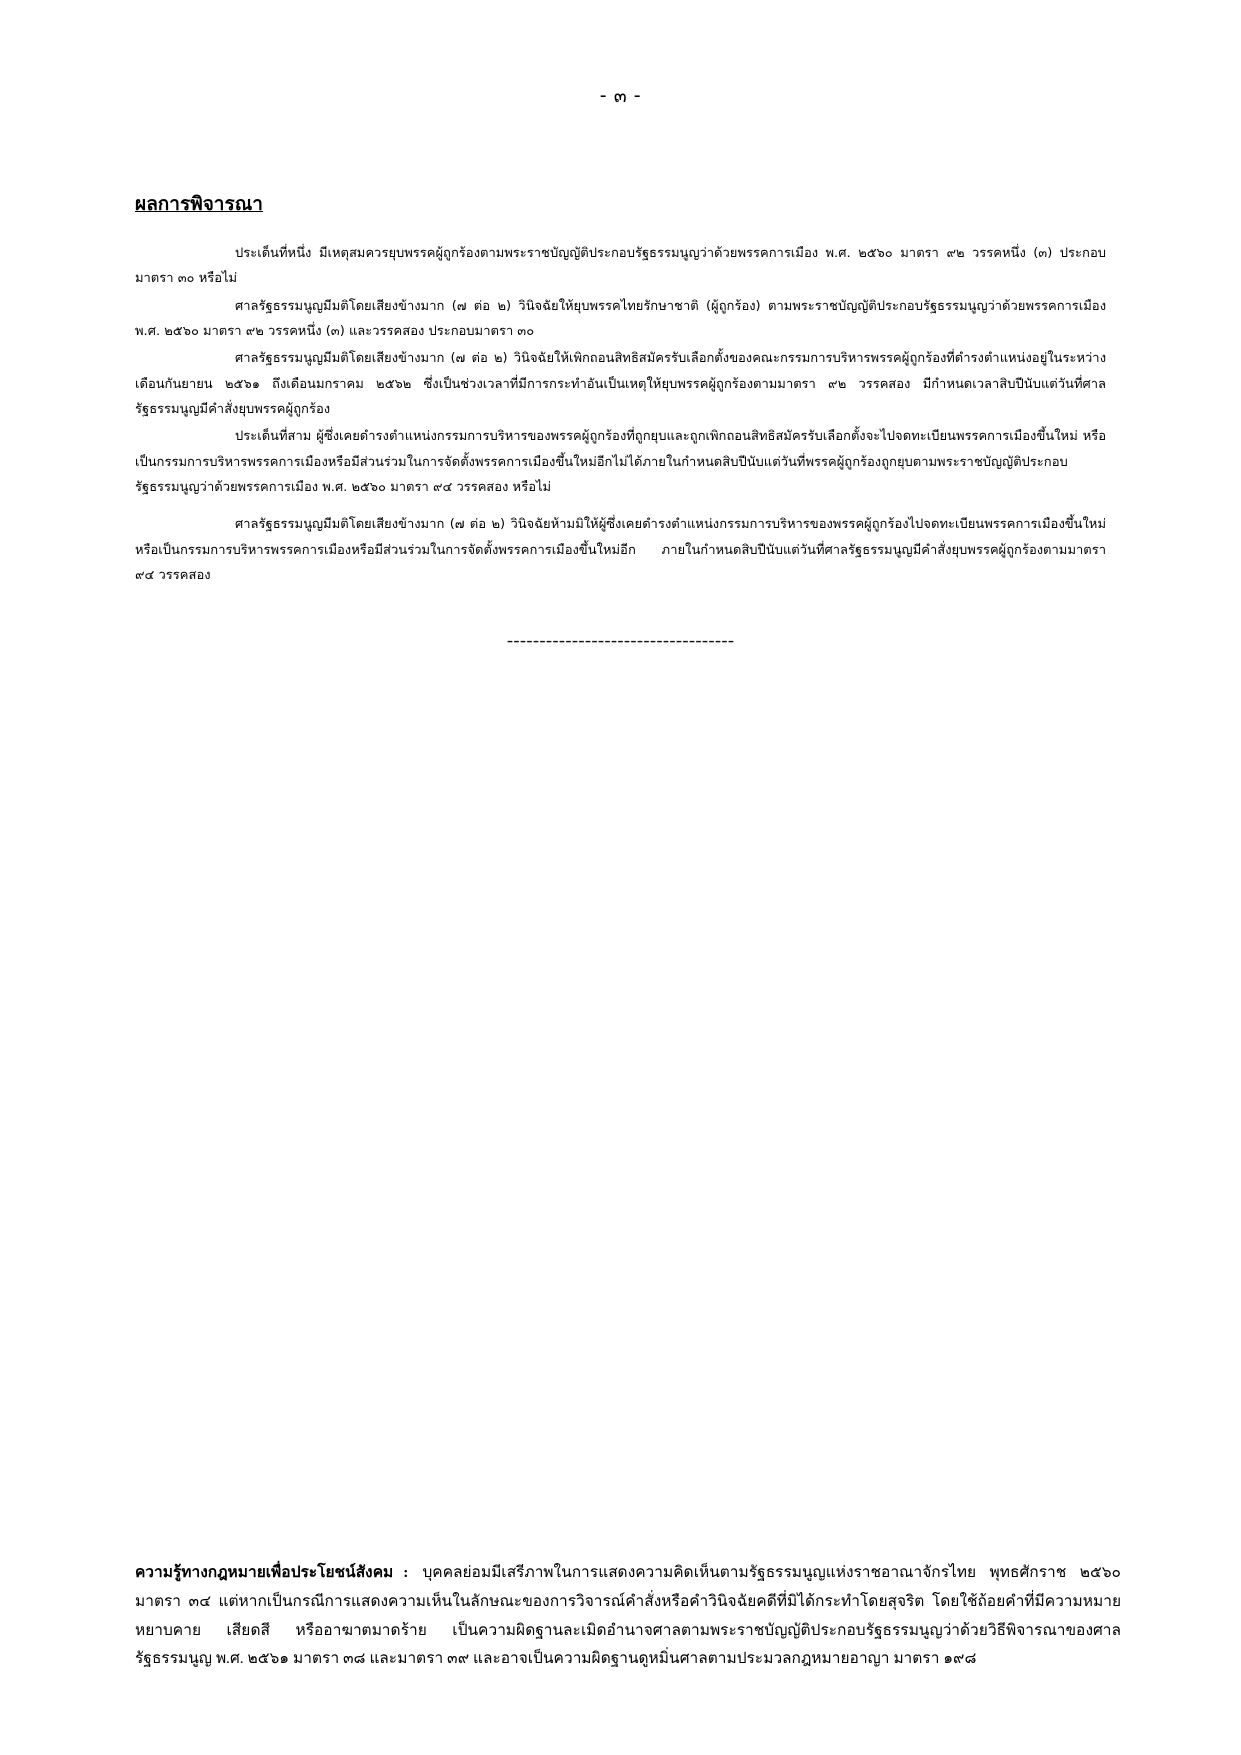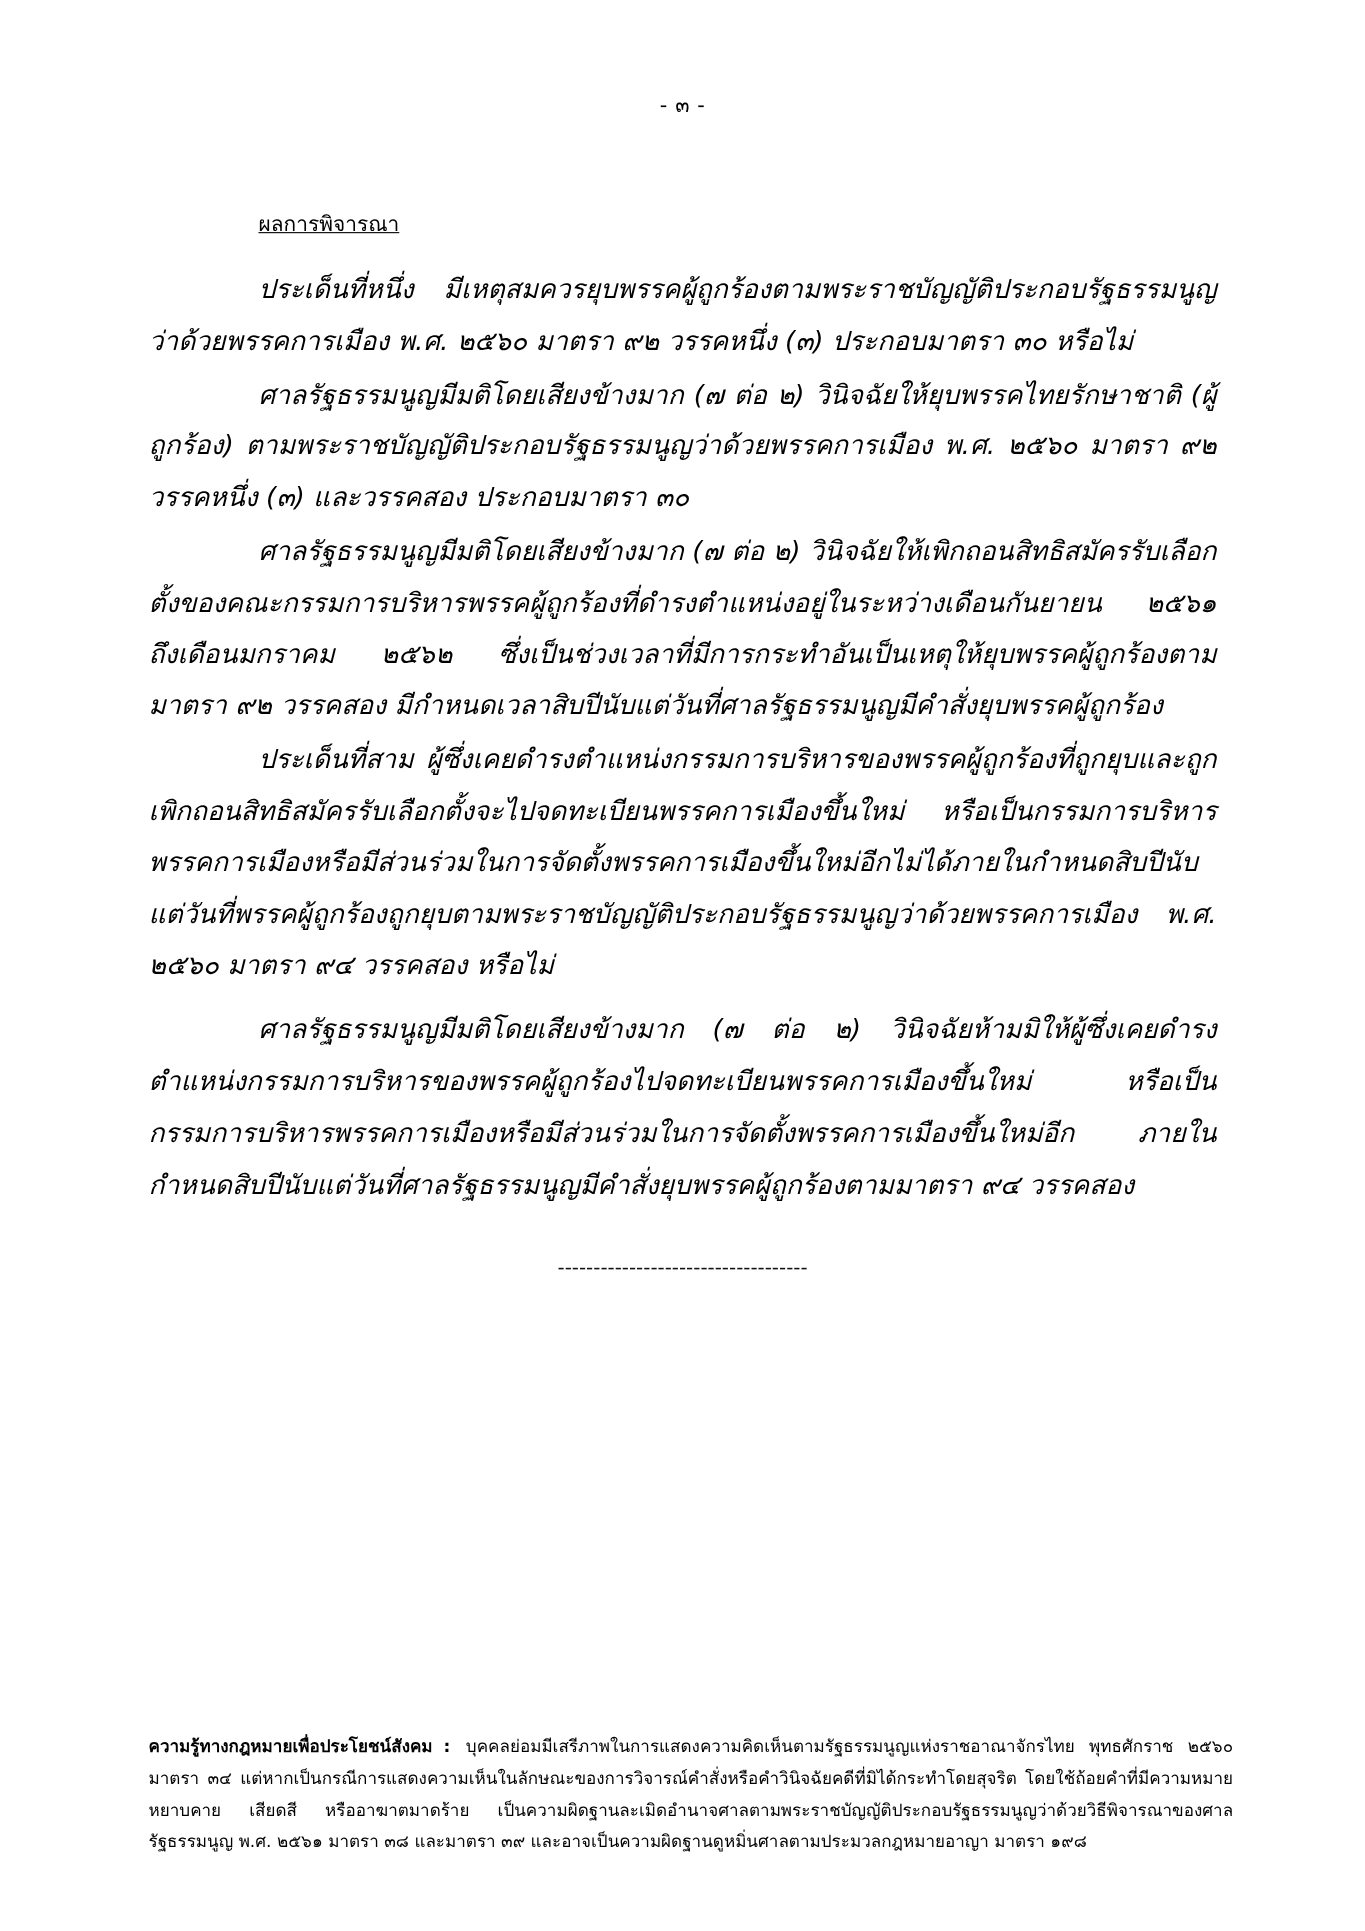--- a/index.html
+++ b/index.html
@@ -26,55 +26,54 @@
   }
   .page-number {
     text-align: center;
     font-size: 19px;
     margin-top: 10px;
     margin-bottom: 78px;
     letter-spacing: 0.5px;
   }
   .section-heading {
     font-size: 19px;
-    font-weight: 400;
+    font-weight: 700;
     text-decoration: underline;
-    margin-left: 100px;
     margin-bottom: 22px;
   }
   .body-block {
-    font-size: 24px;
+    font-size: 13px;
     line-height: 1.95;
     text-align: justify;
     text-justify: inter-word;
     margin: 0 0 2px 0;
-    font-style: italic;
   }
   .body-block .indent {
     display: inline-block;
     width: 100px;
   }
   .para-spacer {
     height: 10px;
   }
   .divider {
     text-align: center;
     font-size: 18px;
     letter-spacing: 0px;
     margin-top: 42px;
     color: #111;
   }
   .footer {
     position: absolute;
     left: 135px;
     right: 120px;
-    bottom: 66px;
+    bottom: 82px;
     font-size: 15.5px;
     line-height: 1.85;
     text-align: justify;
+    font-family: Liberation Serif, serif;
   }
   .footer .footer-title {
     font-weight: 700;
   }
   .footer .footer-sep {
     font-weight: 700;
     padding: 0 14px 0 10px;
   }
 </style>
 </head>

